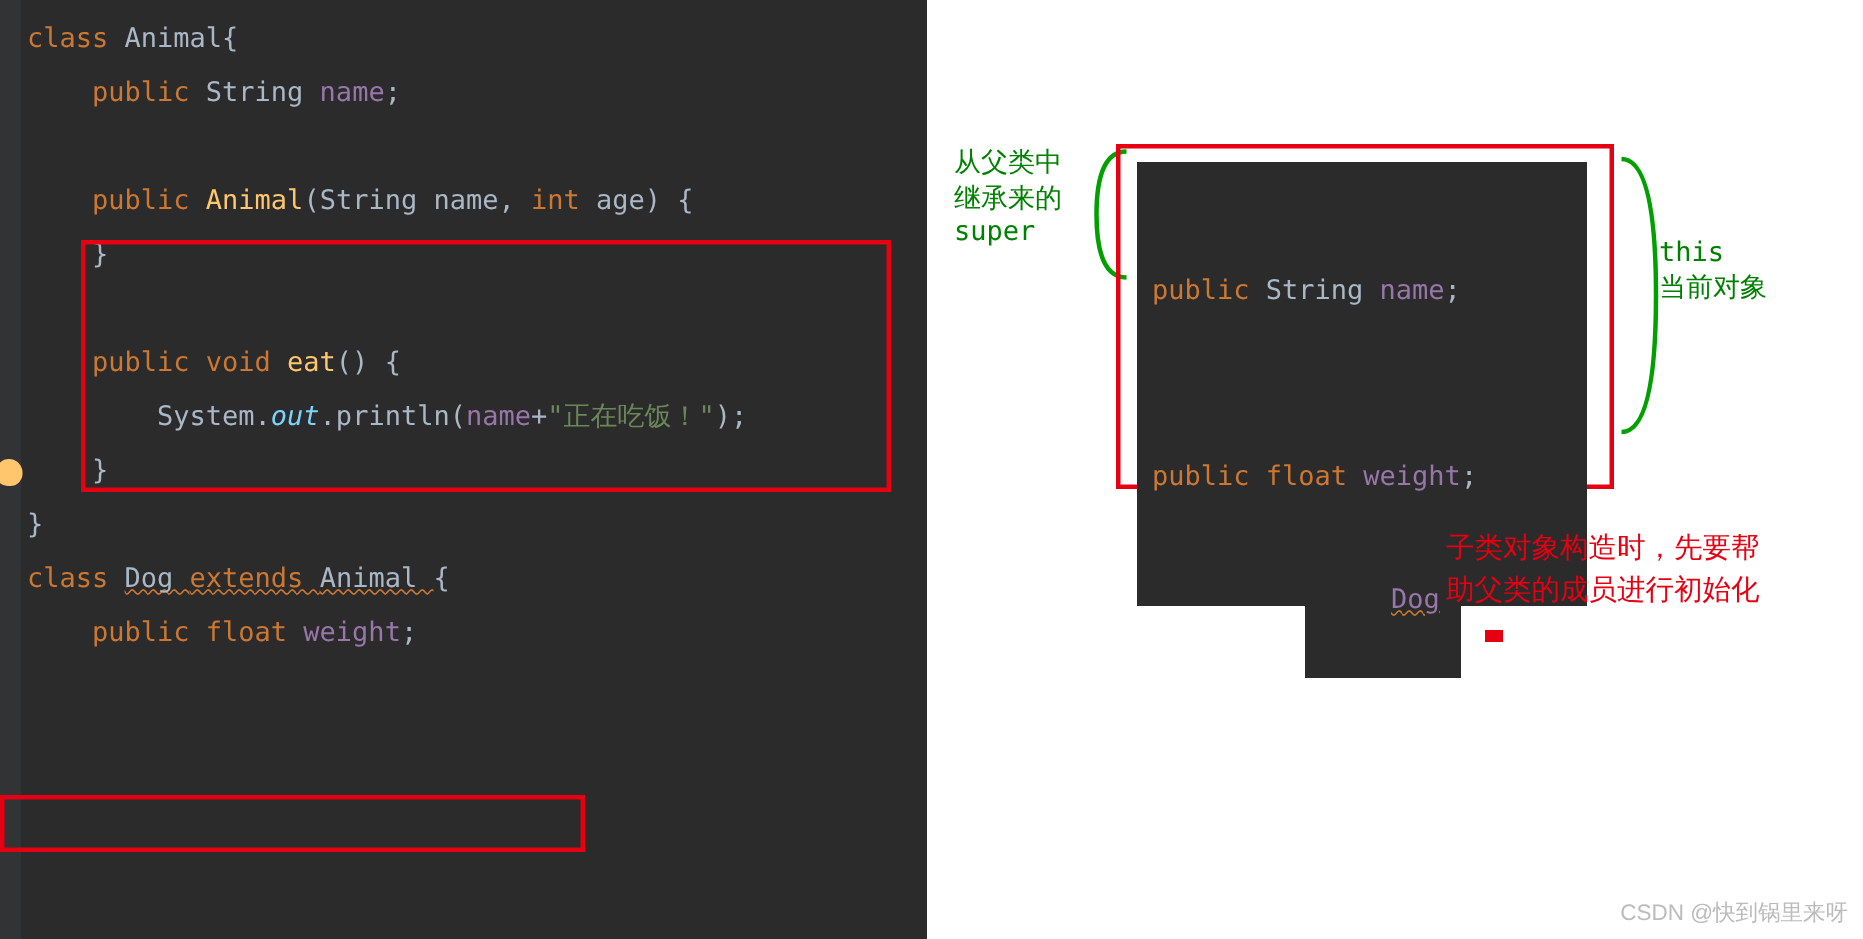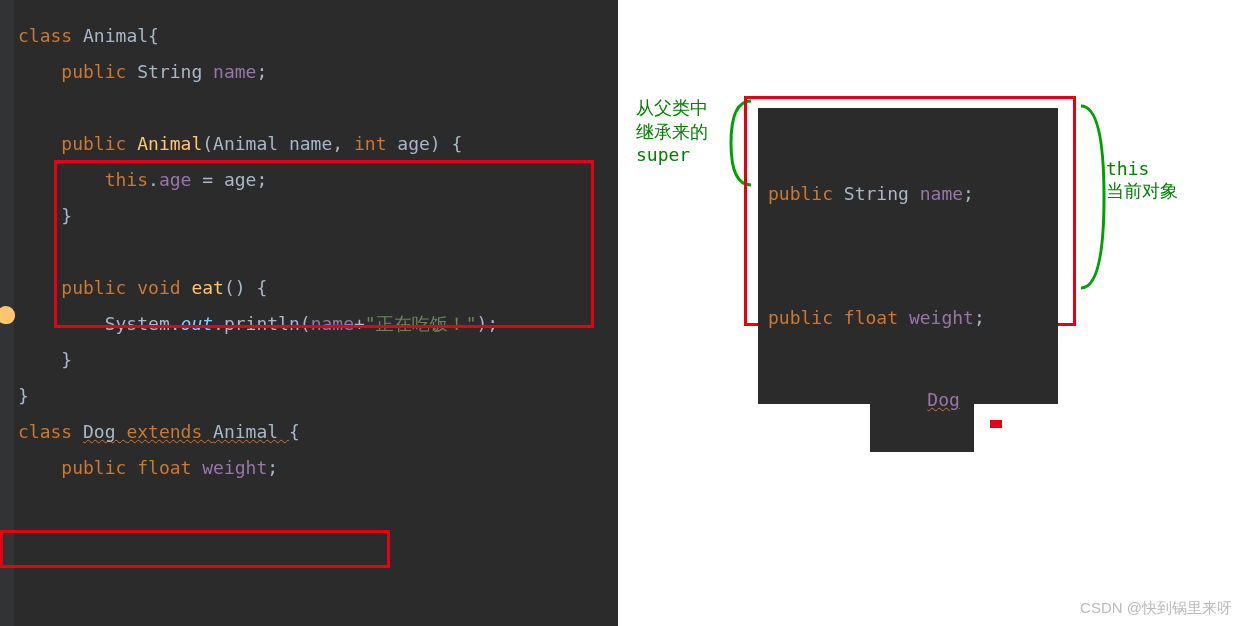--- a/index.html
+++ b/index.html
@@ -11,21 +11,21 @@
       position: relative;
       overflow: hidden;
     }
     .editor {
       position: absolute;
       left: 0;
       top: 0;
       width: 618px;
       height: 626px;
       background: #2b2b2b;
-      padding: 18px 0;
+      padding: 8px 0;
       font-size: 18px;
       line-height: 36px;
     }
     .gutter {
       position: absolute;
       left: 0;
       top: 0;
       width: 14px;
       height: 100%;
       background: #313335;
@@ -128,24 +128,23 @@
 <div class="editor">
   <div class="gutter"></div>
 
   <div class="code-line"><span class="kw">class </span><span>Animal{</span></div>
 
   <div class="code-line"><span class="kw">    public </span><span>String </span><span class="field">name</span><span>;</span></div>
 
 
   <div class="code-line"><span></span>&nbsp;</div>
 
-  <div class="code-line"><span class="kw">    public </span><span class="method">Animal</span><span>(Animal name, </span><span class="kw">int </span><span>age) {</span></div>
-
-
-  <div class="code-line"><span class="kw">        this</span><span>.</span><span class="field">age </span><span>= age;</span></div>
+  <div class="code-line"><span class="kw">    public </span><span class="method">Animal</span><span>(String name, </span><span class="kw">int </span><span>age) {</span></div>
+
+
 
   <div class="code-line"><span>    }</span></div>
 
   <div class="code-line"><span></span>&nbsp;</div>
 
   <div class="code-line"><span class="kw">    public void </span><span class="method">eat</span><span>() {</span></div>
 
   <div class="code-line"><span>        System.</span><span class="const">out</span><span>.println(</span><span class="field">name</span><span>+</span><span class="str">"正在吃饭！"</span><span>);</span></div>
 
   <div class="code-line"><span>    }</span></div>
@@ -191,19 +190,21 @@
   <div class="ann-green" style="left:488px; top:158px;">
     <div style="font-family: monospace;">this</div>
     <div>当前对象</div>
   </div>
 
   <div class="snippet" style="left:252px; top:348px; padding:4px 14px;">
     <span class="field" style="text-decoration: wavy underline #cc7832 1px;">Dog</span>
   </div>
 
   <div class="ann-red" style="left:346px; top:352px;">
+    <div>子类对象构造时，先要帮</div>
+    <div>助父类的成员进行初始化</div>
   </div>
 
   <div class="cell-mark" style="left:372px; top:420px;"></div>
 
 </div>
 
 <div class="watermark">CSDN @快到锅里来呀</div>
 
 </body></html>

